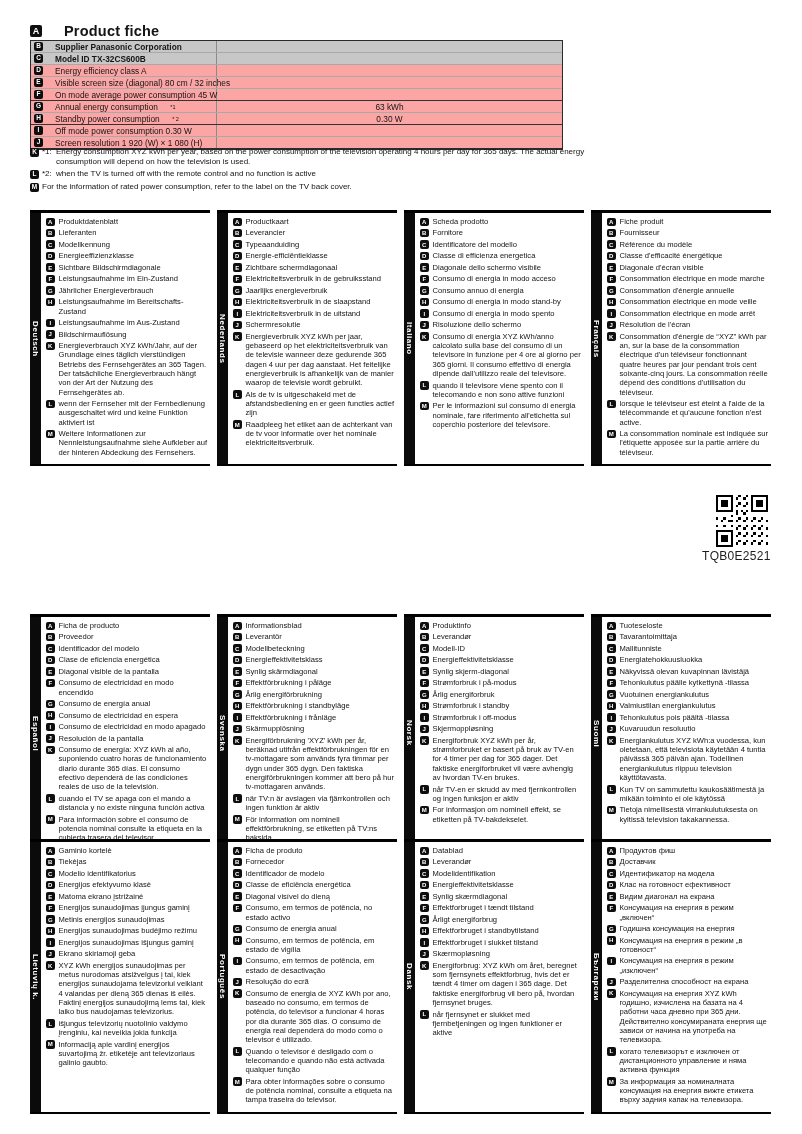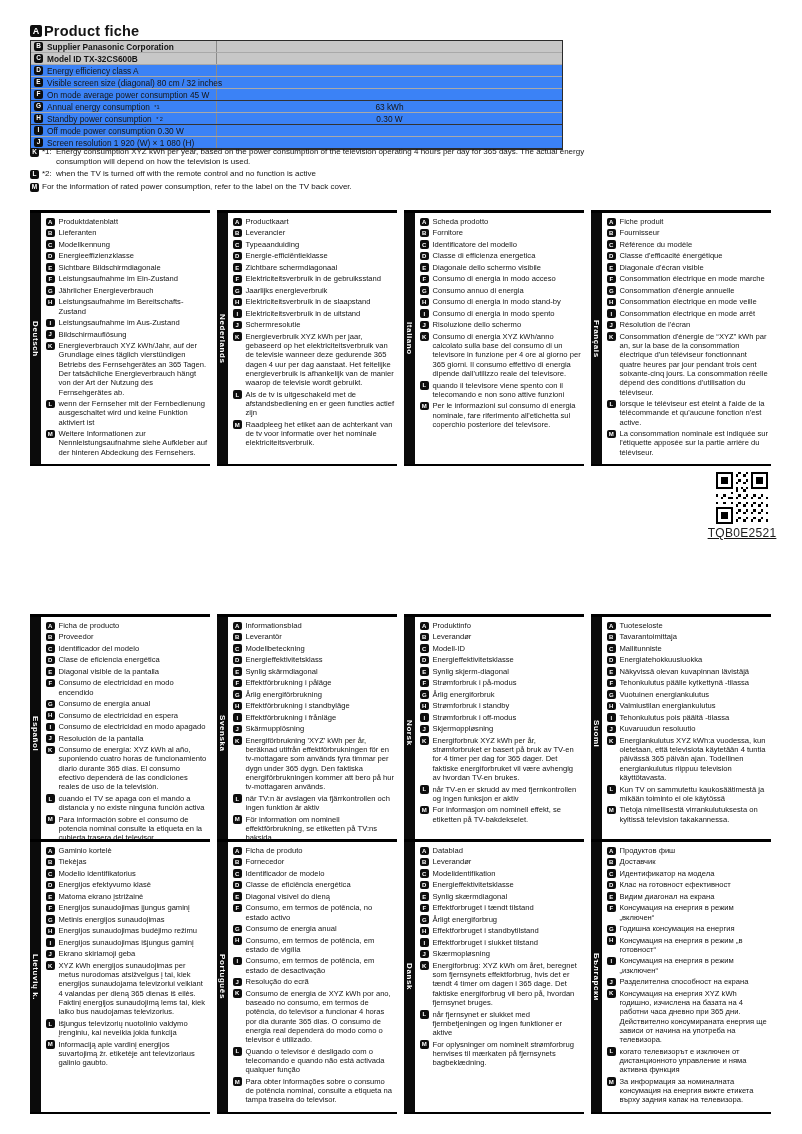--- a/index.html
+++ b/index.html
@@ -6,32 +6,32 @@
   .page{position:relative;width:802px;height:1134px;background:#fff;overflow:hidden;
         font-family:"Liberation Sans",sans-serif;color:#141414;}
 
   .letter-icon{display:inline-flex;align-items:center;justify-content:center;
         width:9px;height:9px;flex:0 0 9px;background:#0e0e0e;color:#fff;border-radius:2px;
         font-size:6.5px;font-weight:bold;line-height:1;}
 
   
   .title{position:absolute;left:30px;top:23px;display:flex;align-items:center;gap:2px;}
   .title .letter-icon{width:12px;height:12px;flex:0 0 12px;font-size:9px;}
-  .title-text{font-size:14.5px;font-weight:bold;letter-spacing:.2px;}
+  .title-text{font-size:14.5px;font-weight:bold;letter-spacing:.2px;margin-left:20px;}
 
   
   .ptable{position:absolute;left:30px;top:40px;width:533px;box-sizing:border-box;
         border:1.5px solid #2b2b2b;border-bottom-width:2px;background:#fff;}
   .t-row{display:flex;height:11px;align-items:center;border-bottom:1px solid #a9a9a9;
-        font-size:8.3px;background:#3b82f6;}
+        font-size:8.3px;background:#fca5a5;}
   .t-row:last-child{border-bottom:none;}
   .t-row:nth-child(5),.t-row:nth-child(7){border-bottom-color:#333;align-items:center;}
   .t-bold{background:#c7c7c7;font-weight:bold;}
   .t-label{width:186px;height:100%;box-sizing:border-box;display:flex;align-items:center;
-        gap:4px;padding-left:3px;border-right:1px solid #8a8a8a;white-space:nowrap;}
+        gap:12px;padding-left:3px;border-right:1px solid #8a8a8a;white-space:nowrap;}
   .t-value{flex:1;text-align:center;}
   sup.fn-mark{font-size:5.5px;line-height:0;vertical-align:super;margin-left:.5px;}
 
   
   .footnotes{position:absolute;left:30px;top:147px;width:566px;font-size:8px;line-height:9.6px;}
   .fn-row{display:flex;margin-bottom:3.2px;}
   .fn-row .letter-icon{margin-right:3px;margin-top:.5px;}
   .fn-prefix{flex:0 0 14px;}
   .fn-text{flex:1;}
 
@@ -46,21 +46,21 @@
   .lang-bar{flex:0 0 11px;background:#0b0b0b;display:flex;align-items:center;justify-content:center;}
   .lang-bar span{writing-mode:vertical-rl;color:#fff;font-size:8px;font-weight:bold;
         letter-spacing:.6px;white-space:nowrap;}
   .lang-content{flex:1;padding:4px 2px 5px 5px;}
   .lang-item{display:flex;align-items:flex-start;margin-bottom:2.2px;}
   .lang-item .letter-icon{width:8.5px;height:8.5px;flex:0 0 8.5px;font-size:6px;
         margin-right:4px;margin-top:.5px;}
   .item-text{flex:1;font-size:7.6px;line-height:9.3px;}
 
   
-  .qr-wrap{position:absolute;left:702px;top:472px;width:80px;text-align:center;text-decoration:underline;}
+  .qr-wrap{position:absolute;left:702px;top:495px;width:80px;text-align:left;}
   .qr-svg{display:block;margin:0 auto;}
   .qr-label{font-size:12px;letter-spacing:.3px;margin-top:2px;color:#1d1d1d;}
 </style>
 </head>
 <body>
 
 <div class="page">
 
   <div class="title">
     <span class="letter-icon">A</span>
@@ -792,24 +792,20 @@
             <span class="letter-icon">J</span>
             <span class="item-text">Skærmopløsning</span>
           </div>
           <div class="lang-item">
             <span class="letter-icon">K</span>
             <span class="item-text">Energiforbrug: XYZ kWh om året, beregnet som fjernsynets effektforbrug, hvis det er tændt 4 timer om dagen i 365 dage. Det faktiske energiforbrug vil bero på, hvordan fjernsynet bruges.</span>
           </div>
           <div class="lang-item">
             <span class="letter-icon">L</span>
             <span class="item-text">når fjernsynet er slukket med fjernbetjeningen og ingen funktioner er aktive</span>
-          </div>
-          <div class="lang-item">
-            <span class="letter-icon">M</span>
-            <span class="item-text">For oplysninger om nominelt strømforbrug henvises til mærkaten på fjernsynets bagbeklædning.</span>
           </div>
         </div>
       </div>
       <div class="lang-block">
         <div class="lang-bar">
           <span>Български</span>
         </div>
         <div class="lang-content">
           <div class="lang-item">
             <span class="letter-icon">A</span>

